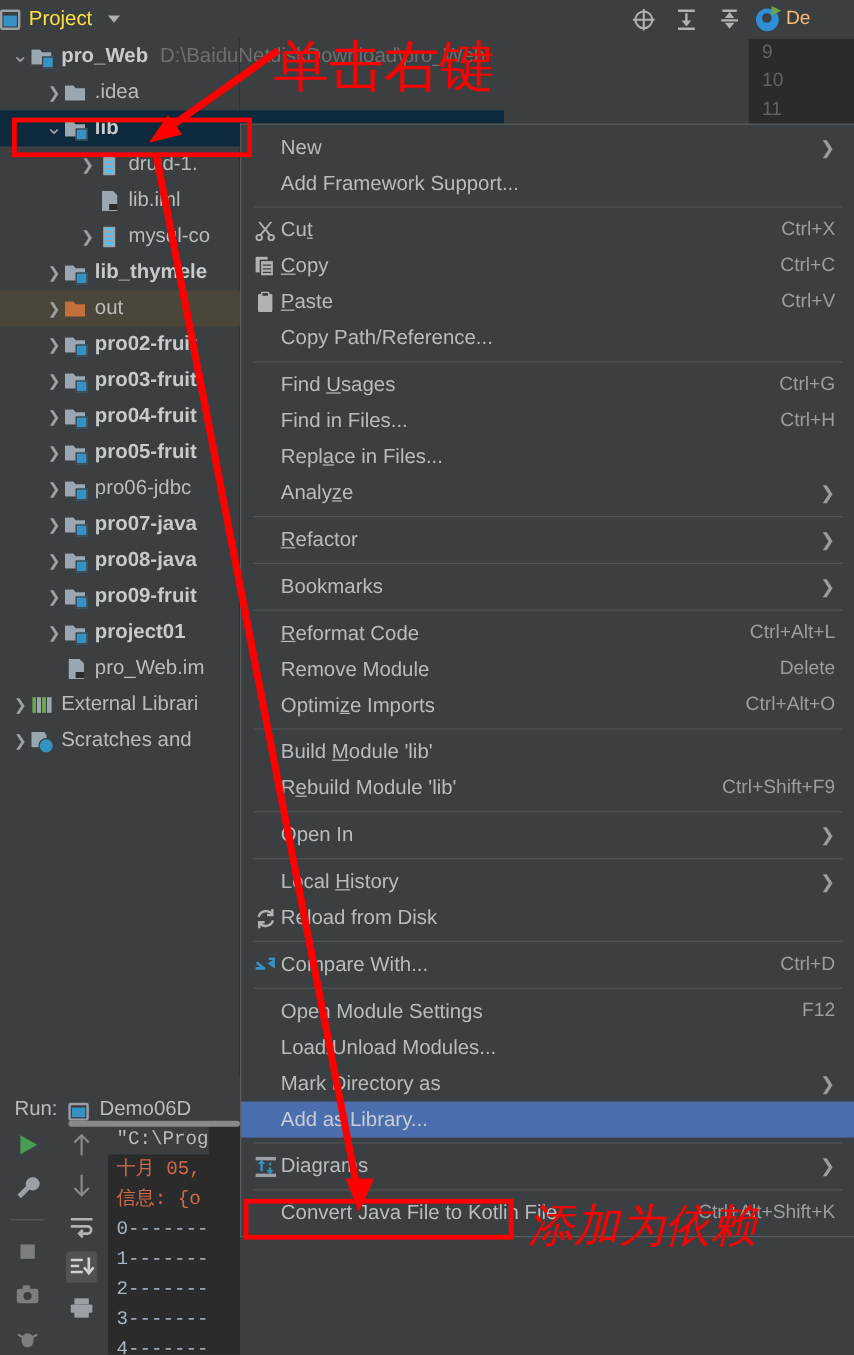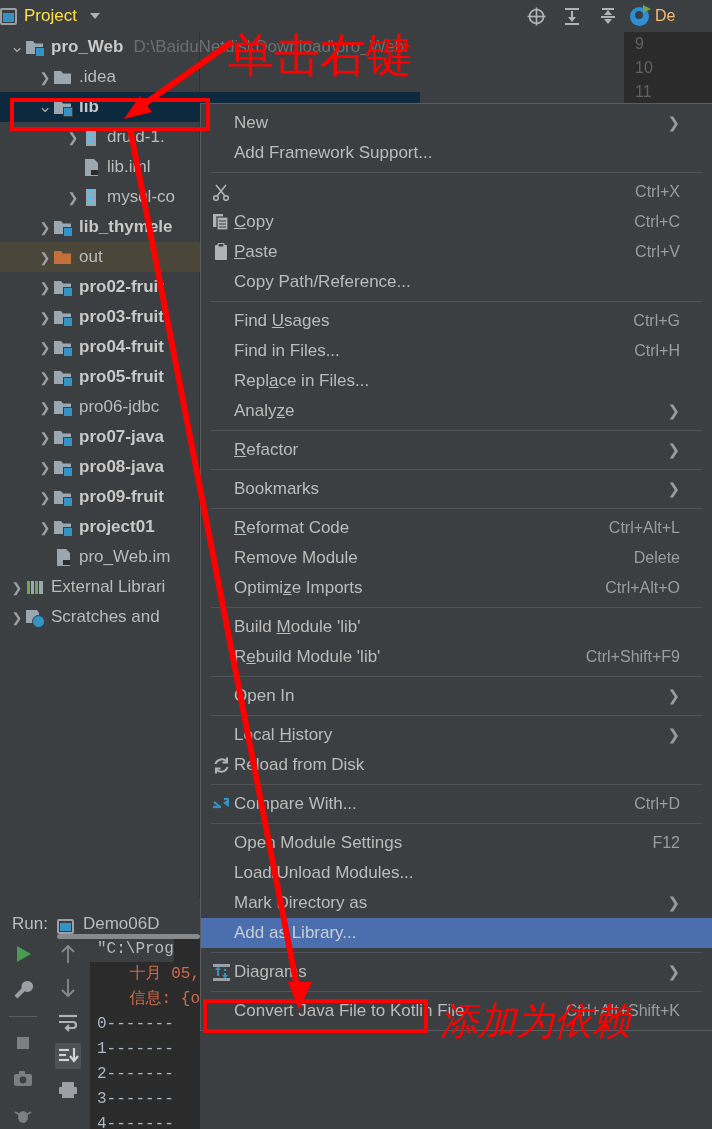--- a/index.html
+++ b/index.html
@@ -143,21 +143,21 @@
   .ctxmenu {
     position:absolute; left:200px; top:103px; width:512px;
     background:#3c3f41;
     border:1px solid #5a5d5e; border-right:none;
     z-index:20;
     padding:4px 0;
   }
   .mi {
     height:30px; display:flex; align-items:center;
     color:#bbbbbb; font-size:17px; white-space:nowrap;
-    padding-left:7px; padding-right:32px; position:relative;
+    padding-left:7px; padding-right:16px; position:relative;
   }
   .mi .mico { width:26px; flex:0 0 26px; display:flex; align-items:center; justify-content:center; }
   .mi .mlabel { flex:1; }
   .mi .mlabel u { text-decoration:underline; }
   .mi .accel { color:#9a9d9e; font-size:16px; margin-left:auto; padding-left:24px;}
   .mi .submenu-arrow {
     margin-left:auto; color:#9a9d9e; font-size:15px; padding-left:20px;
   }
   .mi.highlight { background:#4b6eaf; }
   .mi.highlight .mlabel { color:#c8cdd2; }
@@ -172,21 +172,21 @@
   .run-cfg-ico {
     width:17px;height:15px; border:2px solid #9aa0a6; border-radius:2px; position:relative;
   }
   .run-cfg-ico::after{content:"";position:absolute;left:1px;top:2px;right:1px;bottom:1px;background:#3592c4;}
   .run-body { position:absolute; left:0; top:36px; width:200px; height:195px; display:flex; }
   .run-gutter1 { width:45px; background:#3c3f41; display:flex; flex-direction:column; align-items:center; padding-top:7px; gap:10px;}
   .run-gutter2 { width:45px; background:#3c3f41; display:flex; flex-direction:column; align-items:center; padding-top:7px; gap:8px;}
   .console { flex:1; background:#2b2b2b; padding-top:3px; overflow:hidden; }
   .cline { font-family:"Liberation Mono", monospace; font-size:16px; line-height:25px; white-space:nowrap; padding-left:7px;}
   .cline.cmd { color:#bbbbbb; background:#3c3f41; display:inline-block; }
-  .cline.warn { color:#cf6a4c;text-align:right; }
+  .cline.warn { color:#cf6a4c; }
   .cline.num { color:#a9b7c6; }
   .gitem { width:26px;height:26px; display:flex; align-items:center; justify-content:center; }
   .gitem.active { background:#4e5254; border-radius:3px; }
   .scrollbar-h { position:absolute; left:57px; top:0px; width:143px; height:5px; background:#868a8c; border-radius:3px;}
   .divider-h { width:28px; height:1px; background:#5a5d5e; margin:3px 0;}
 
   
   .anno { position:absolute; z-index:60; pointer-events:none; }
   .anno-rect { border:4px solid #ff0000; }
   .cn-text { color:#ff0000; font-family:"Liberation Sans", sans-serif; white-space:nowrap; }
@@ -458,20 +458,21 @@
       <div class="msep"></div>
       <div class="mi">
         <span class="mico">
           <svg width="18" height="18" viewBox="0 0 18 18">
             <line x1="4" y1="2" x2="13" y2="13" stroke="#b0b3b5" stroke-width="1.6"></line>
             <line x1="14" y1="2" x2="5" y2="13" stroke="#b0b3b5" stroke-width="1.6"></line>
             <circle cx="4" cy="15" r="2.3" fill="none" stroke="#b0b3b5" stroke-width="1.6"></circle>
             <circle cx="14" cy="15" r="2.3" fill="none" stroke="#b0b3b5" stroke-width="1.6"></circle>
           </svg>
         </span>
+        <span class="mlabel">Cu<u>t</u></span>
         <span class="accel">Ctrl+X</span>
       </div>
       <div class="mi">
         <span class="mico">
           <svg width="18" height="18" viewBox="0 0 18 18">
             <rect x="1" y="1" width="10" height="13" fill="#b0b3b5"></rect>
             <rect x="5" y="4" width="11" height="13" fill="#b0b3b5" stroke="#3c3f41" stroke-width="1.2"></rect>
             <line x1="7" y1="8" x2="14" y2="8" stroke="#3c3f41" stroke-width="1"></line>
             <line x1="7" y1="11" x2="14" y2="11" stroke="#3c3f41" stroke-width="1"></line>
             <line x1="7" y1="14" x2="14" y2="14" stroke="#3c3f41" stroke-width="1"></line>

